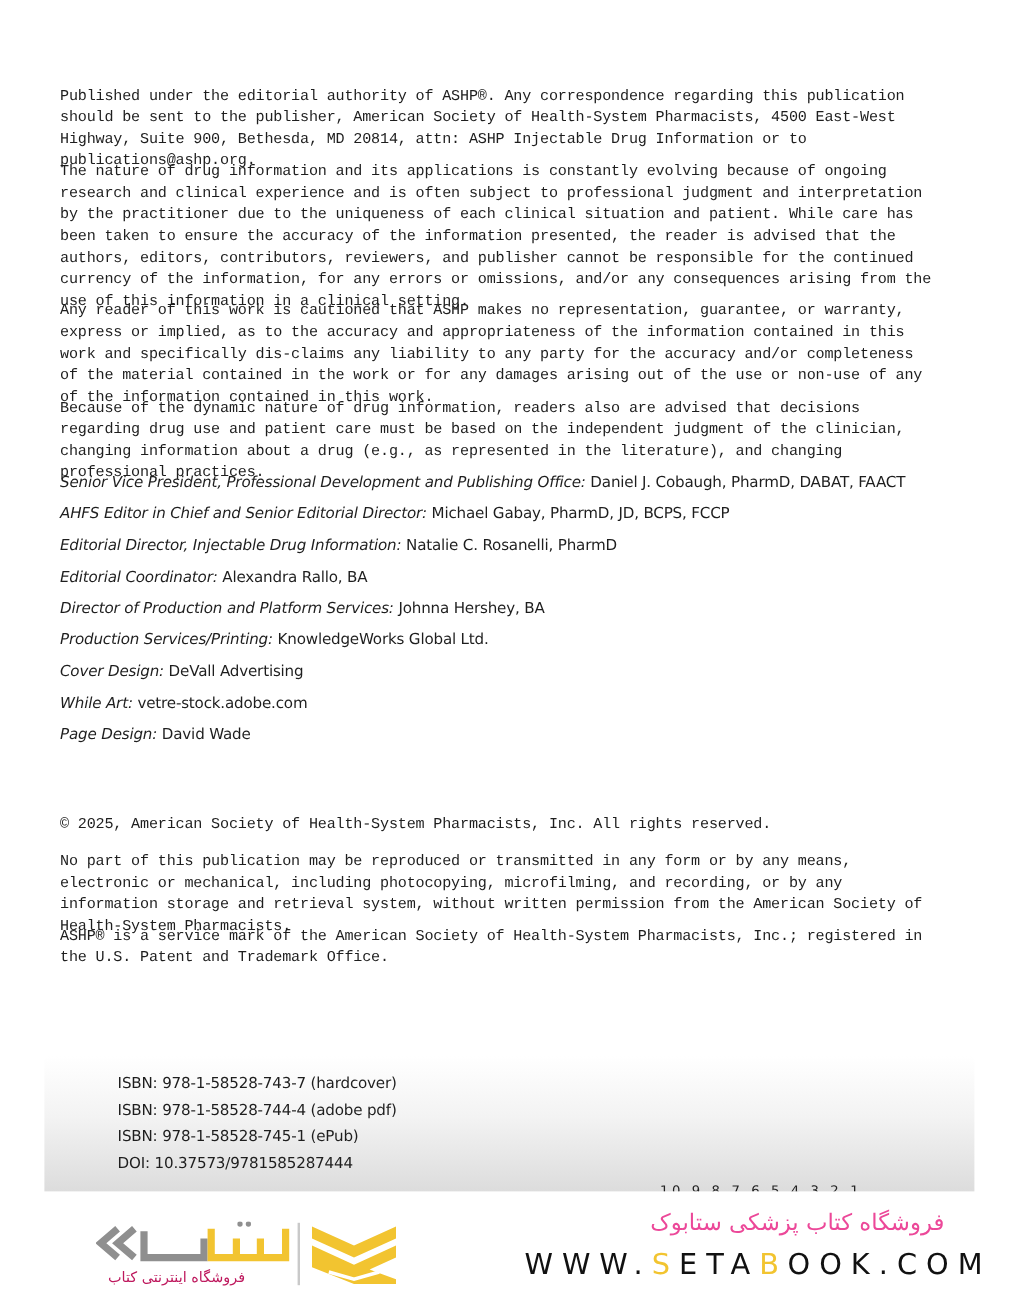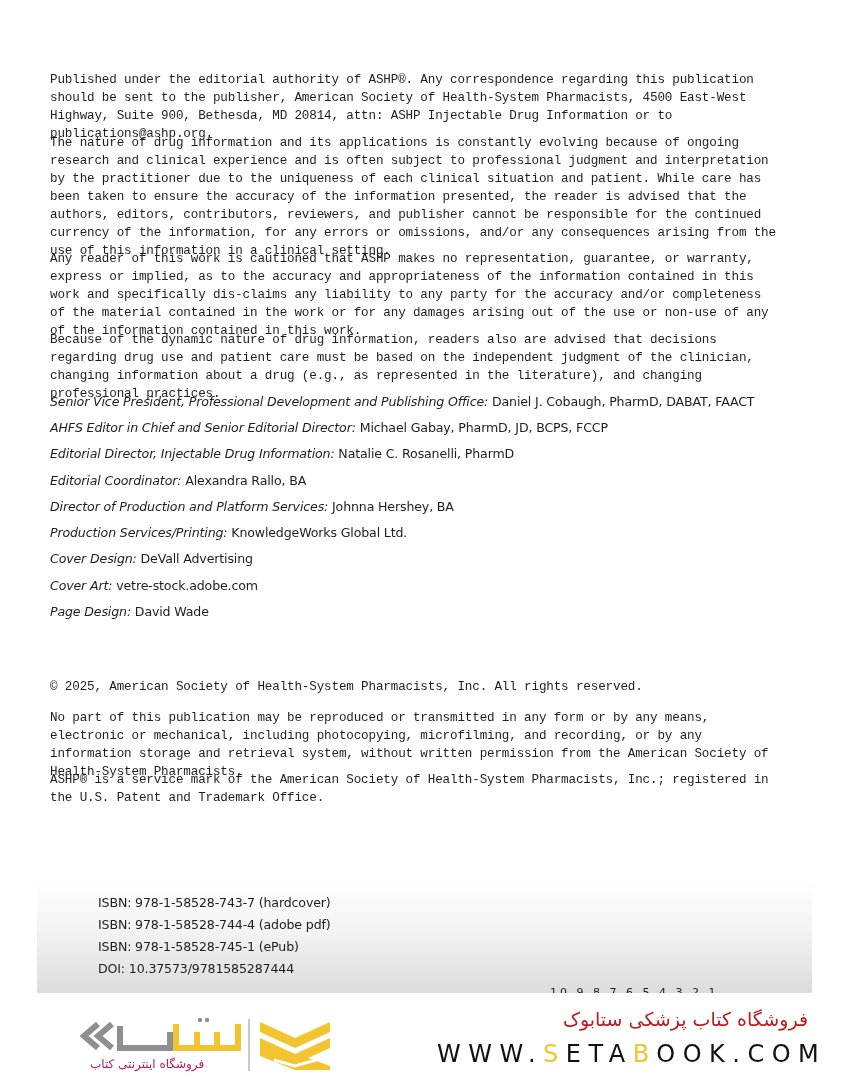--- a/index.html
+++ b/index.html
@@ -16,21 +16,21 @@
     position: absolute; left: 37px; top: 880px; width: 775px; height: 113px;
     background: linear-gradient(to bottom, rgba(255,255,255,0) 0%, rgba(240,240,240,0.8) 45%, #dcdcdc 100%);
   }
   .isbn { position: absolute; left: 50px; font-size: 12.6px; line-height: 18px; white-space: nowrap; letter-spacing: -0.15px; margin-left: 48px; }
   .printline { position: absolute; left: 550px; top: 986px; font-size: 11px; letter-spacing: 3px; color: #222; height: 7px; overflow: hidden; line-height: 14px; }
   .footer { position: absolute; left: 0; top: 993px; width: 848px; height: 86px; background: #ffffff; }
   .logo-text-fa { position: absolute; left: 90px; top: 1057px; font-size: 12px; color: #be185d; direction: rtl; white-space: nowrap; }
   .logo-mark { position: absolute; left: 80px; top: 1018px; }
   .divider { position: absolute; left: 248px; top: 1019px; width: 2px; height: 52px; background: #c9c9c9; }
   .chevron { position: absolute; left: 258px; top: 1018px; }
-  .store-fa { position: absolute; right: 40px; top: 1008px; font-size: 19px; color: #b91c1c; direction: rtl; white-space: nowrap; }
+  .store-fa { position: absolute; right: 61px; top: 1008px; font-size: 19px; color: #ec4899; direction: rtl; white-space: nowrap; }
   .store-url { position: absolute; left: 437px; top: 1040px; font-size: 24px; letter-spacing: 7.5px; color: #111; font-family: "DejaVu Sans", sans-serif; white-space: nowrap; }
   .store-url .hl { color: #f2c430; }
 </style>
 </head>
 <body>
 
 <p class="blk" style="top:71px">Published under the editorial authority of ASHP®. Any correspondence regarding this publication should be sent to the publisher, American Society of Health-System Pharmacists, 4500 East-West Highway, Suite 900, Bethesda, MD 20814, attn: ASHP Injectable Drug Information or to publications@ashp.org.</p>
 
 <p class="blk" style="top:134px">The nature of drug information and its applications is constantly evolving because of ongoing research and clinical experience and is often subject to professional judgment and interpretation by the practitioner due to the uniqueness of each clinical situation and patient. While care has been taken to ensure the accuracy of the information presented, the reader is advised that the authors, editors, contributors, reviewers, and publisher cannot be responsible for the continued currency of the information, for any errors or omissions, and/or any consequences arising from the use of this information in a clinical setting.</p>
 
@@ -38,21 +38,21 @@
 
 <p class="blk" style="top:331px">Because of the dynamic nature of drug information, readers also are advised that decisions regarding drug use and patient care must be based on the independent judgment of the clinician, changing information about a drug (e.g., as represented in the literature), and changing professional practices.</p>
 
 <div class="credit" style="top:393px"><i>Senior Vice President, Professional Development and Publishing Office:</i> <span>Daniel J. Cobaugh, PharmD, DABAT, FAACT</span></div>
 <div class="credit" style="top:419px"><i>AHFS Editor in Chief and Senior Editorial Director:</i> <span>Michael Gabay, PharmD, JD, BCPS, FCCP</span></div>
 <div class="credit" style="top:445px"><i>Editorial Director, Injectable Drug Information:</i> <span>Natalie C. Rosanelli, PharmD</span></div>
 <div class="credit" style="top:472px"><i>Editorial Coordinator:</i> <span>Alexandra Rallo, BA</span></div>
 <div class="credit" style="top:498px"><i>Director of Production and Platform Services:</i> <span>Johnna Hershey, BA</span></div>
 <div class="credit" style="top:524px"><i>Production Services/Printing:</i> <span>KnowledgeWorks Global Ltd.</span></div>
 <div class="credit" style="top:550px"><i>Cover Design:</i> <span>DeVall Advertising</span></div>
-<div class="credit" style="top:577px"><i>Cover Art:</i> <span>vetre-stock.adobe.com</span></div>
+<div class="credit" style="top:577px"><i>While Art:</i> <span>vetre-stock.adobe.com</span></div>
 <div class="credit" style="top:603px"><i>Page Design:</i> <span>David Wade</span></div>
 
 <p class="blk" style="top:678px">© 2025, American Society of Health-System Pharmacists, Inc. All rights reserved.</p>
 <p class="blk" style="top:709px">No part of this publication may be reproduced or transmitted in any form or by any means, electronic or mechanical, including photocopying, microfilming, and recording, or by any information storage and retrieval system, without written permission from the American Society of Health-System Pharmacists.</p>
 <p class="blk" style="top:771px">ASHP® is a service mark of the American Society of Health-System Pharmacists, Inc.; registered in the U.S. Patent and Trademark Office.</p>
 
 <div class="fade"></div>
 
 <div class="isbn" style="top:894px">ISBN: 978-1-58528-743-7 (hardcover)</div>
 <div class="isbn" style="top:916px">ISBN: 978-1-58528-744-4 (adobe pdf)</div>

